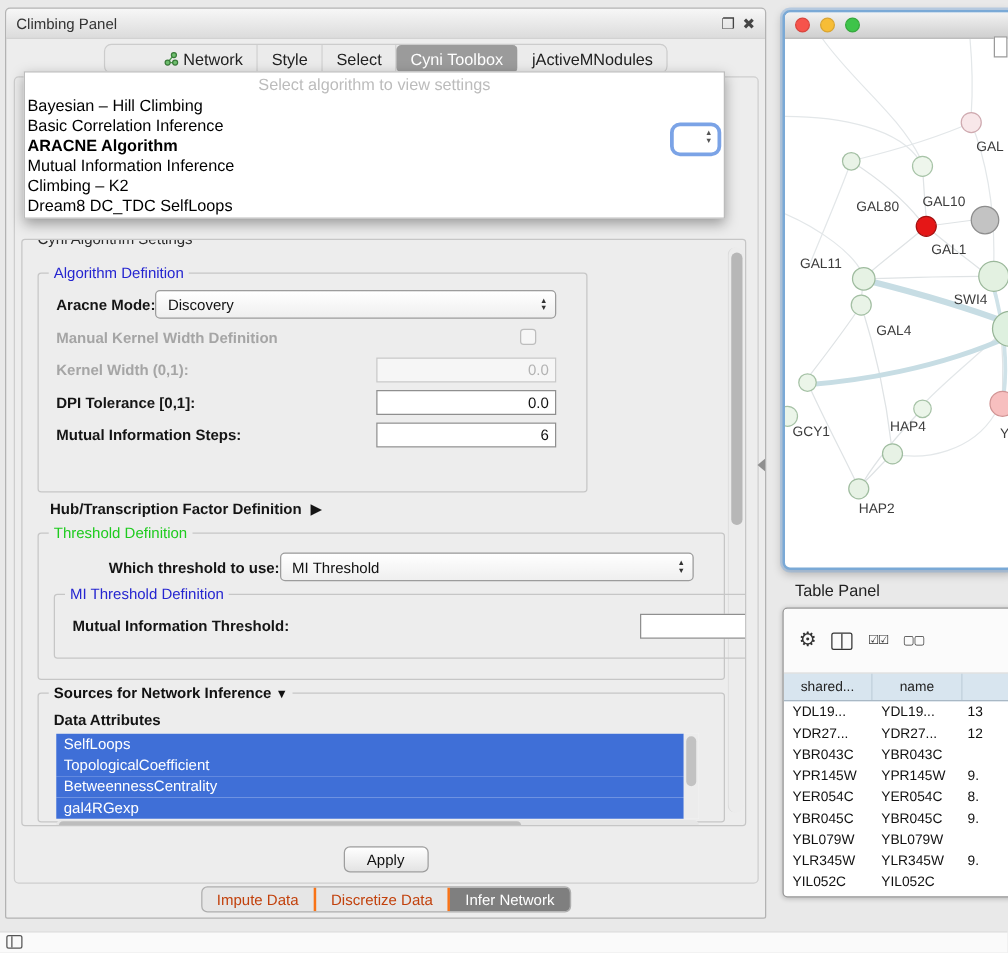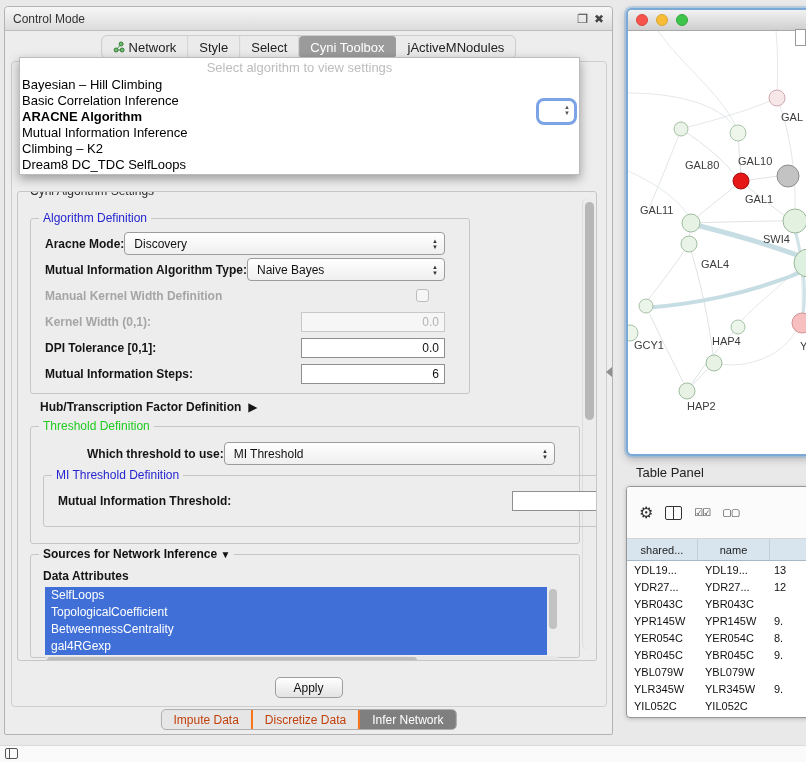--- a/index.html
+++ b/index.html
@@ -12,21 +12,21 @@
   #cp-titlebar { position:absolute; left:0; top:0; width:100%; height:24px;
     background:linear-gradient(#f7f7f7,#dcdcdc); border-bottom:1px solid #bdbdbd;
     border-radius:4px 4px 0 0; display:flex; align-items:center; padding:0 8px; }
   #cp-title { font-size:12px; color:#333; }
   .tb-icons { margin-left:auto; display:flex; gap:6px; align-items:center; }
   .tb-ico { font-size:12px; color:#444; line-height:12px; cursor:default; }
 
   
   #top-tabs { position:absolute; top:28px; left:50%; transform:translateX(-50%);
     display:flex; border:1px solid #cccccc; border-radius:6px; background:#ebebeb;
-    overflow:hidden; height:24px; }
+    overflow:hidden; height:24px;padding-left:36px; }
   .ttab { display:flex; align-items:center; gap:4px; padding:0 11px; font-size:13px;
     color:#222; border-right:1px solid #d2d2d2; white-space:nowrap; }
   .ttab:last-child { border-right:none; }
   .ttab.active { background:#9b9b9b; color:#fff; border-radius:4px; border-right-color:#9b9b9b; }
 
   
   #inner-panel { position:absolute; left:6px; top:54px; width:596px; height:646px;
     border:1px solid #cecece; border-radius:4px; background:#ededed; }
 
   
@@ -151,21 +151,21 @@
   #dock-icon { position:absolute; left:5px; top:748px; width:13px; height:11px;
     border:1.5px solid #555; border-radius:2px; display:flex; }
   #dock-icon span { width:4px; border-right:1.5px solid #555; }
 </style>
 </head>
 <body>
 
 <div id="control-panel">
 
   <div id="cp-titlebar">
-    <span id="cp-title">Control Mode</span>
+    <span id="cp-title">Climbing Panel</span>
     <span class="tb-icons">
       <span class="tb-ico">❐</span>
       <span class="tb-ico" style="font-weight:bold">✖</span>
     </span>
   </div>
 
   <div id="top-tabs">
     <div class="ttab">
       <svg width="12" height="12" viewBox="0 0 12 12">
         <line x1="3" y1="9" x2="8" y2="3" stroke="#4a9a4a" stroke-width="1"></line>
@@ -212,27 +212,20 @@
         <div class="thumb"></div>
       </div>
 
     <div class="tgroup" style="left:12px; top:26px; width:440px; height:176px;">
       <span class="gtitle blue">Algorithm Definition</span>
       <div style="height:12px"></div>
       <div class="frow">
         <span class="blabel">Aracne Mode:</span>
         <div class="combo w346">
           <span>Discovery</span>
-          <span class="arrows">▲<br>▼</span>
-        </div>
-      </div>
-      <div class="frow">
-        <span class="blabel">Mutual Information Algorithm Type:</span>
-        <div class="combo w298">
-          <span>Naive Bayes</span>
           <span class="arrows">▲<br>▼</span>
         </div>
       </div>
       <div class="frow" style="margin-right:38px;">
         <span class="blabel dis">Manual Kernel Width Definition</span>
         <span class="checkbox"></span>
       </div>
       <div class="frow">
         <span class="blabel dis">Kernel Width (0,1):</span>
         <div class="tfield dis">

